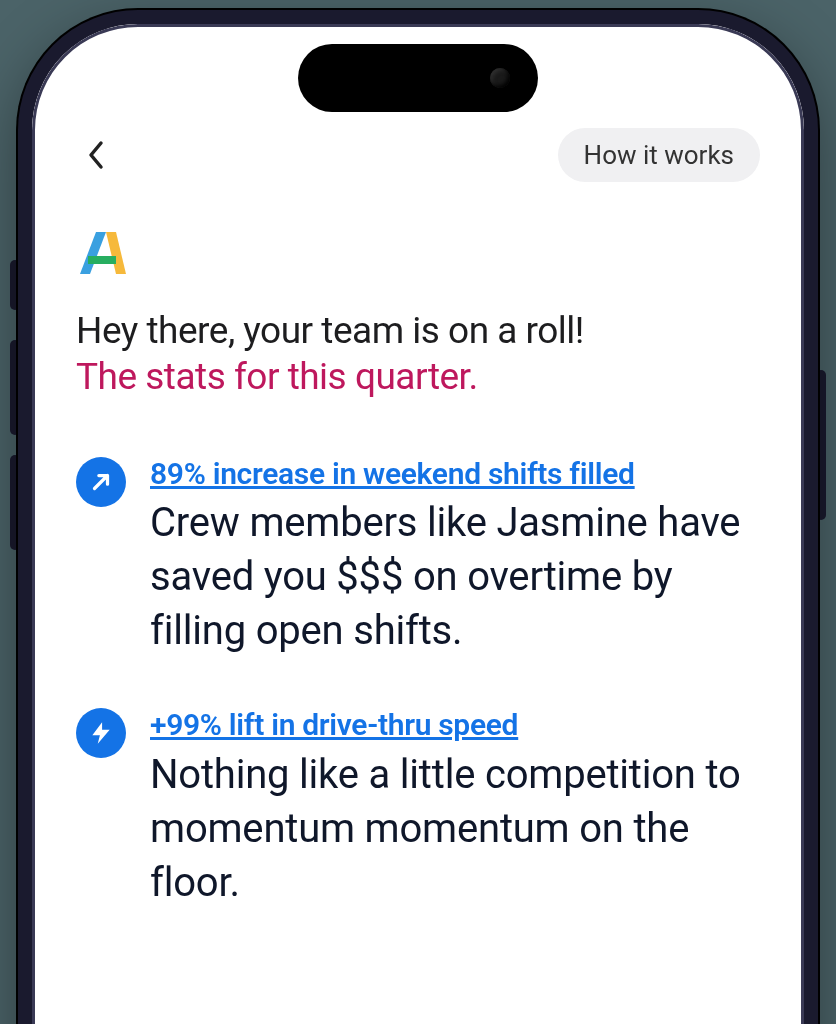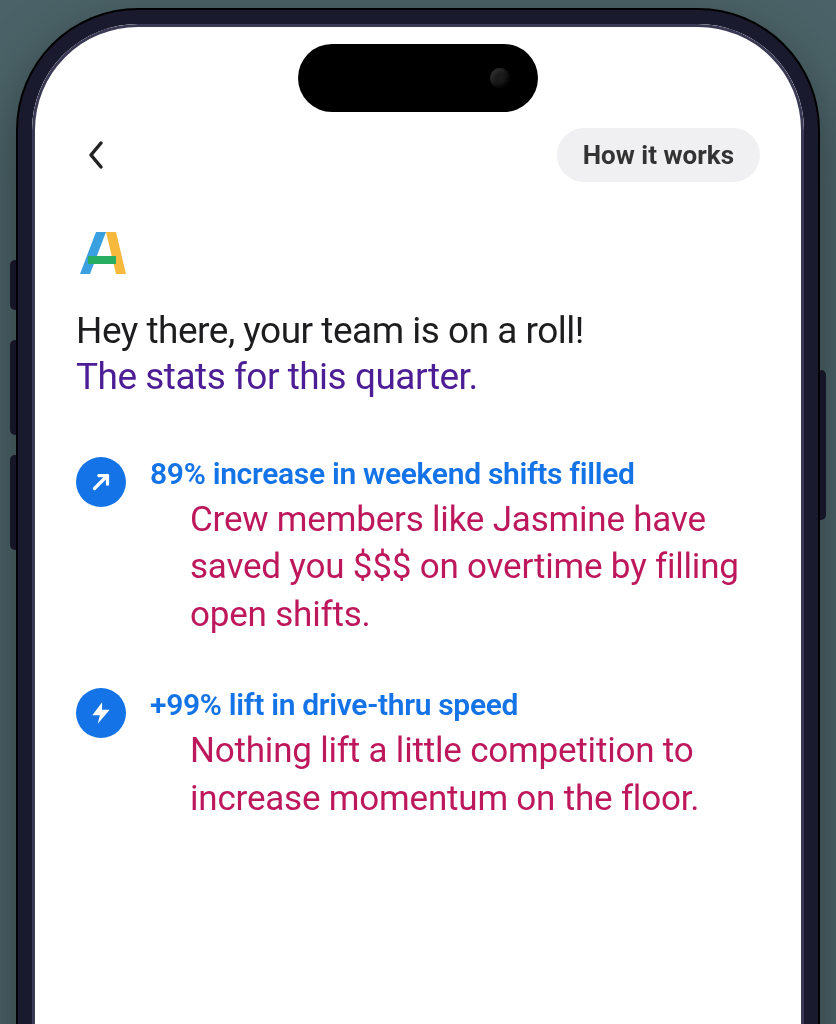--- a/index.html
+++ b/index.html
@@ -73,21 +73,20 @@
     position:absolute;
     inset:0;
     padding: 104px 44px 0 44px;
   }
 
   .topbar{
     display:flex;
     align-items:center;
     justify-content:space-between;
     margin-bottom:44px;
-    font-weight:bold;
   }
   .back{
     width:40px;
     height:40px;
     display:flex;
     align-items:center;
     justify-content:center;
     cursor:pointer;
   }
   .back svg{ width:18px; height:30px; stroke:#222; }
@@ -110,21 +109,21 @@
   h1{
     font-size:37px;
     font-weight:400;
     color:#1d1d1f;
     letter-spacing:-0.5px;
     line-height:1.25;
   }
   .sub{
     font-size:37px;
     font-weight:400;
-    color:#4c1d95;
+    color:#be185d;
     letter-spacing:-0.5px;
     line-height:1.25;
     margin-bottom:54px;
   }
 
   .stat{
     display:flex;
     gap:24px;
     margin-bottom:48px;
   }
@@ -142,29 +141,28 @@
   .badge-red { background:#d0021b; }
   .badge svg{ width:26px; height:26px; fill:#fff; stroke:#fff; }
 
   .stat-body{ flex:1; }
   .stat-title{
     font-size:30px;
     font-weight:600;
     letter-spacing:-0.3px;
     line-height:1.25;
   }
-  .t-blue{ color:#1473e6; }
+  .t-blue{ color:#1473e6;text-decoration:underline; }
   .t-red { color:#d0021b; }
   .stat-desc{
-    font-size:35px;
-    color:#be185d;
+    font-size:40px;
+    color:#0f172a;
     line-height:1.35;
     margin-top:4px;
     letter-spacing:-0.2px;
-    margin-left:40px;
   }
 </style>
 </head>
 <body>
 
 <div class="btn-side btn-left1"></div>
 <div class="btn-side btn-left2"></div>
 <div class="btn-side btn-left3"></div>
 <div class="btn-side btn-right"></div>
 
@@ -206,19 +204,19 @@
     </div>
 
     <div class="stat">
       <div class="badge badge-blue">
         <svg viewBox="0 0 24 24">
           <path d="M13 2 L4 14 H11 L9 22 L20 9 H13 Z" stroke="none"></path>
         </svg>
       </div>
       <div class="stat-body">
         <div class="stat-title t-blue">+99% lift in drive-thru speed</div>
-        <div class="stat-desc">Nothing lift a little competition to increase momentum on the floor.</div>
+        <div class="stat-desc">Nothing like a little competition to momentum momentum on the floor.</div>
       </div>
     </div>
 
 
   </div>
 </div>
 
 </body></html>

